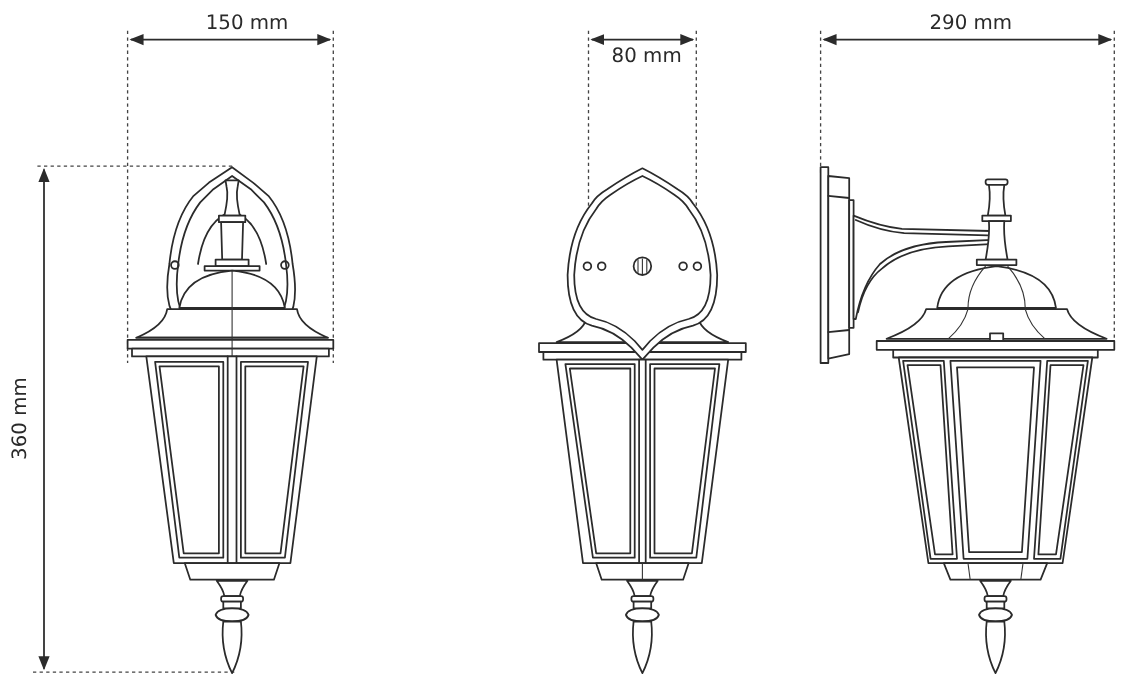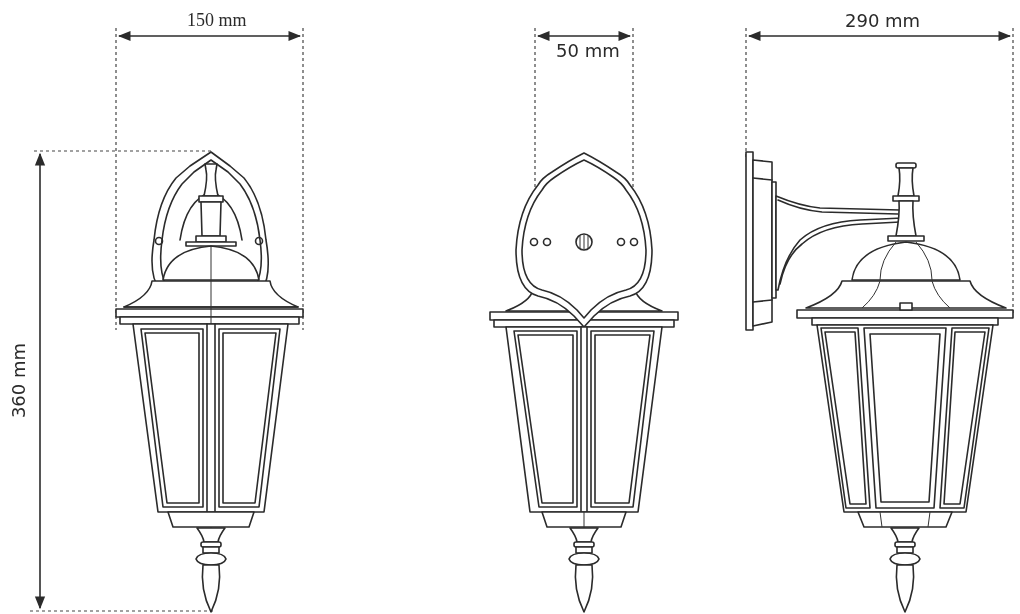--- a/index.html
+++ b/index.html
@@ -176,16 +176,16 @@
     <line class="thin" x1="930" y1="512" x2="928" y2="527"></line>
 
     <path class="fillw" d="M891,528 L919,528 Q913,536 912,542 L898,542 Q897,536 891,528 Z"></path>
     <rect class="fillw" x="895" y="542" width="20" height="5" rx="2"></rect>
     <rect class="fillw" x="897" y="547" width="16" height="6"></rect>
     <path class="fillw" d="M890,559 Q892,553 905,553 Q918,553 920,559 Q918,565 905,565 Q892,565 890,559 Z"></path>
     <path class="fillw" d="M897,565 Q894,590 905,612 Q916,590 913,565 Z"></path>
   </g>
 </svg>
 
-<div class="dim-label" style="left:187px; top:10px;font-family:Liberation Serif, serif;">150 mm</div>
-<div class="dim-label" style="left:556px; top:40px;">50 mm</div>
+<div class="dim-label" style="left:187px; top:10px;">150 mm</div>
+<div class="dim-label" style="left:556px; top:40px;">80 mm</div>
 <div class="dim-label" style="left:845px; top:10px;">290 mm</div>
 <div class="dim-label vertical" style="left:-19px; top:370px;">360 mm</div>
 
 </body></html>

